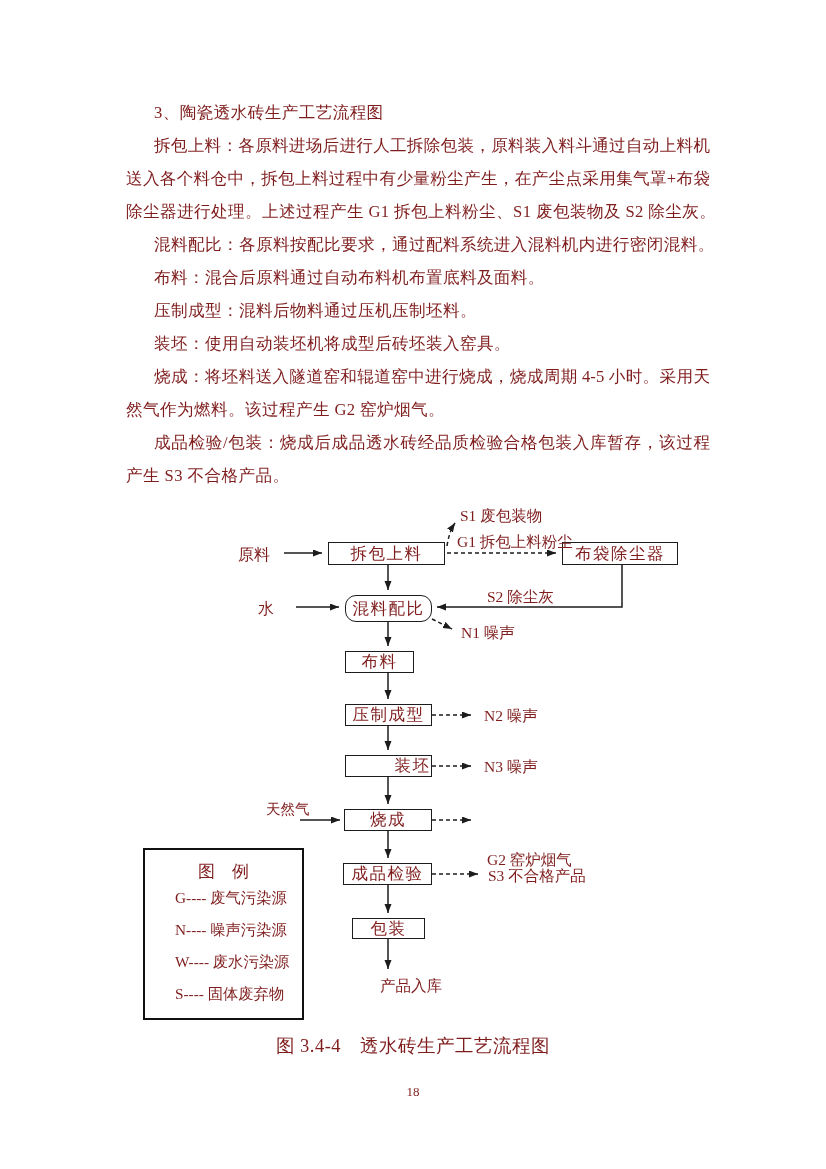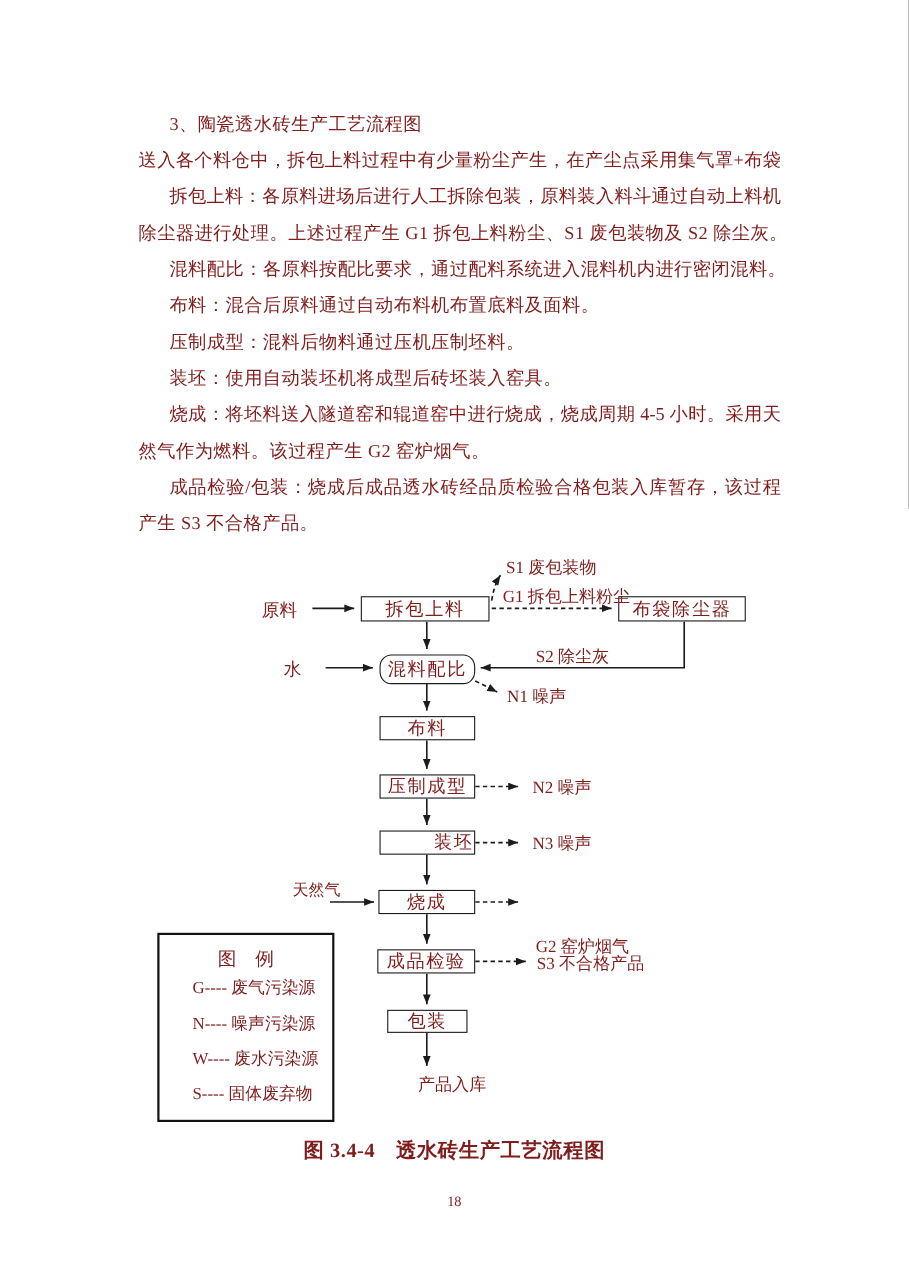--- a/index.html
+++ b/index.html
@@ -33,35 +33,35 @@
   
   .legend{
     position:absolute;left:143px;top:848px;width:161px;height:172px;
     border:2.6px solid #111;background:#fff;box-sizing:border-box;
   }
   .legend-title{position:absolute;top:10px;left:0;width:100%;text-align:center;
     font-weight:normal;font-size:17px;}
   .legend-item{position:absolute;left:30px;font-size:15.3px;white-space:nowrap;}
   .caption{
     position:absolute;left:0;top:1033px;width:826px;text-align:center;
-    font-weight:bold;font-size:18.5px;letter-spacing:0.5px;
+    font-weight:normal;font-size:18.5px;letter-spacing:0.5px;
   }
   .page-number{
     position:absolute;left:0;top:1084px;width:826px;text-align:center;font-size:13px;
   }
 </style>
 </head>
 <body>
 
 <div class="page">
 
   <div class="body-text">
     <div class="line indent">3、陶瓷透水砖生产工艺流程图</div>
+    <div class="line indent justify">拆包上料：各原料进场后进行人工拆除包装，原料装入料斗通过自动上料机</div>
     <div class="line justify">送入各个料仓中，拆包上料过程中有少量粉尘产生，在产尘点采用集气罩+布袋</div>
-    <div class="line indent justify">拆包上料：各原料进场后进行人工拆除包装，原料装入料斗通过自动上料机</div>
     <div class="line">除尘器进行处理。上述过程产生 G1 拆包上料粉尘、S1 废包装物及 S2 除尘灰。</div>
     <div class="line indent">混料配比：各原料按配比要求，通过配料系统进入混料机内进行密闭混料。</div>
     <div class="line indent">布料：混合后原料通过自动布料机布置底料及面料。</div>
     <div class="line indent">压制成型：混料后物料通过压机压制坯料。</div>
     <div class="line indent">装坯：使用自动装坯机将成型后砖坯装入窑具。</div>
     <div class="line indent justify">烧成：将坯料送入隧道窑和辊道窑中进行烧成，烧成周期 4-5 小时。采用天</div>
     <div class="line">然气作为燃料。该过程产生 G2 窑炉烟气。</div>
     <div class="line indent justify">成品检验/包装：烧成后成品透水砖经品质检验合格包装入库暂存，该过程</div>
     <div class="line">产生 S3 不合格产品。</div>
   </div>
@@ -95,21 +95,21 @@
         <path d="M432,766 L471,766" marker-end="url(#arr)"></path>
         <path d="M432,820 L471,820" marker-end="url(#arr)"></path>
         <path d="M432,874 L478,874" marker-end="url(#arr)"></path>
       </g>
     </g>
   </svg>
 
   <div class="fc-box" style="left:328px;top:542px;width:117px;height:23px;">拆包上料</div>
   <div class="fc-box" style="left:562px;top:542px;width:116px;height:23px;">布袋除尘器</div>
   <div class="fc-box" style="left:345px;top:595px;width:87px;height:27px;border-radius:11px;">混料配比</div>
-  <div class="fc-box" style="left:345px;top:651px;width:87px;height:22px;">布料</div>
+  <div class="fc-box" style="left:345px;top:651px;width:69px;height:22px;">布料</div>
   <div class="fc-box" style="left:345px;top:704px;width:87px;height:22px;">压制成型</div>
   <div class="fc-box" style="left:345px;top:755px;width:87px;height:22px;padding-left:48px;">装坯</div>
   <div class="fc-box" style="left:344px;top:809px;width:88px;height:22px;">烧成</div>
   <div class="fc-box" style="left:343px;top:863px;width:89px;height:22px;">成品检验</div>
   <div class="fc-box" style="left:352px;top:918px;width:73px;height:21px;">包装</div>
 
   <div class="fc-label" style="left:238px;top:545px;font-size:16px;">原料</div>
   <div class="fc-label" style="left:258px;top:599px;font-size:16px;">水</div>
   <div class="fc-label" style="left:266px;top:800px;font-size:14.5px;">天然气</div>
 

